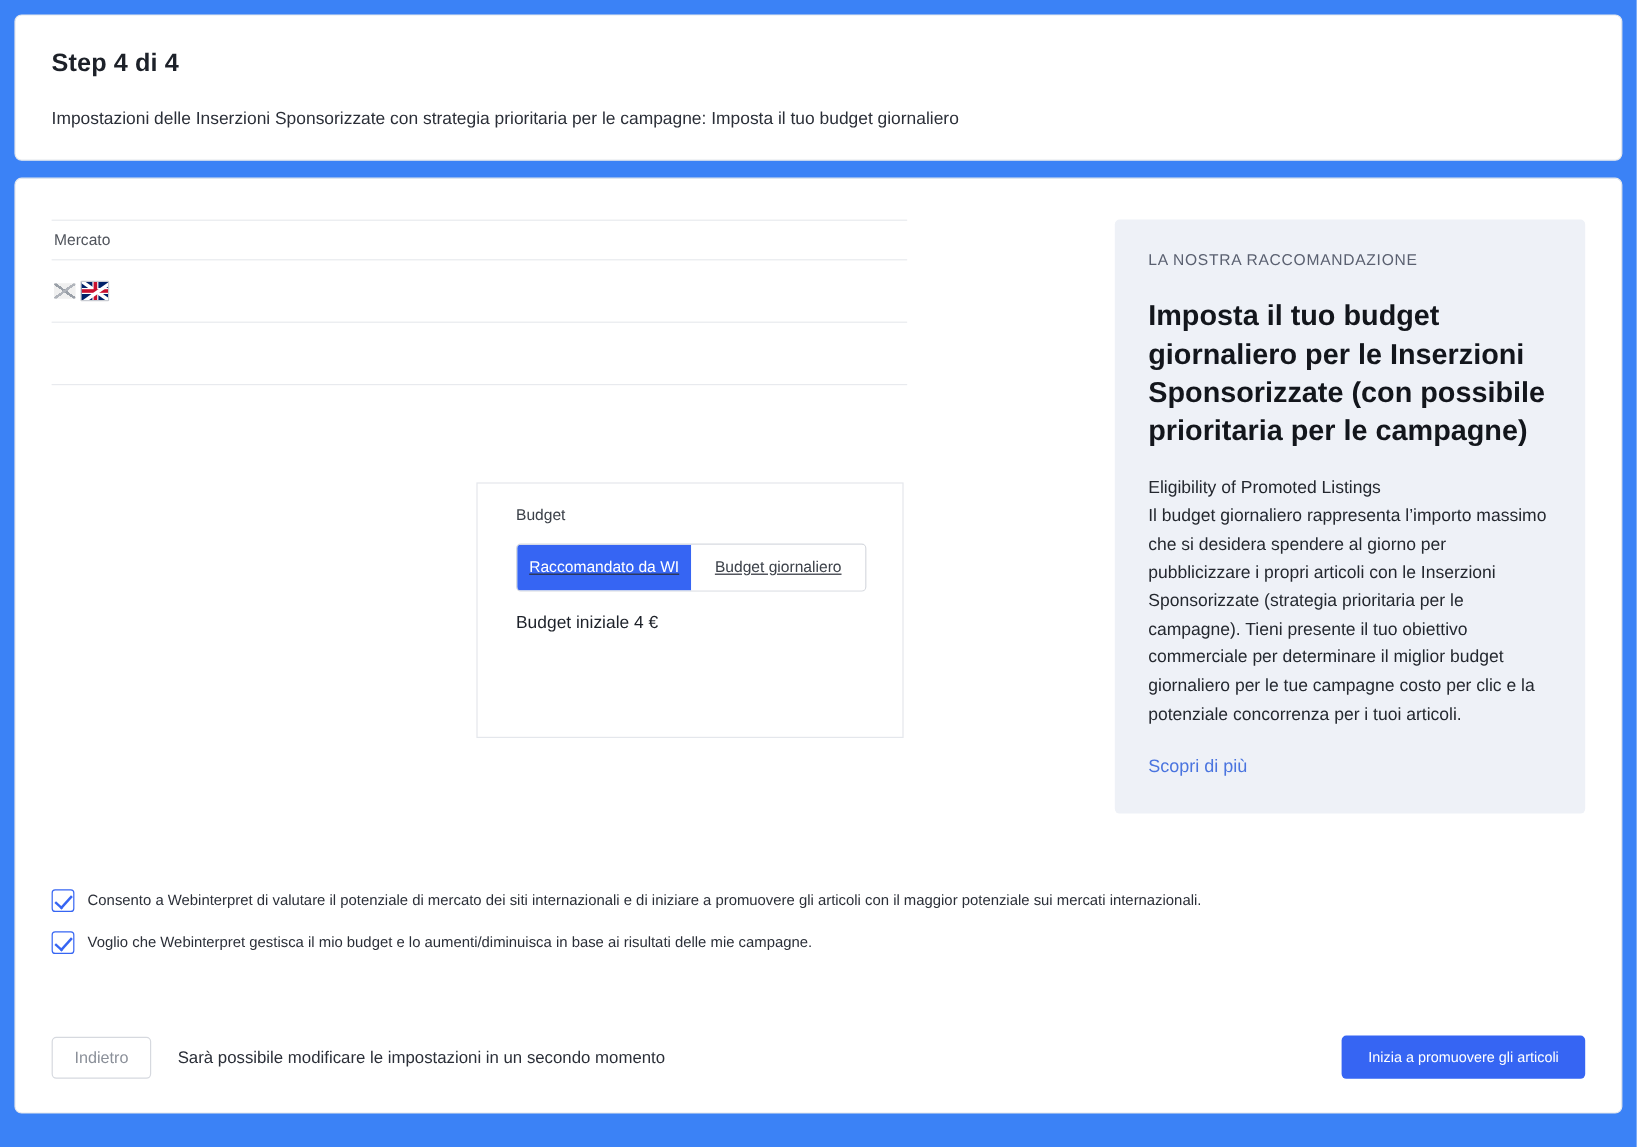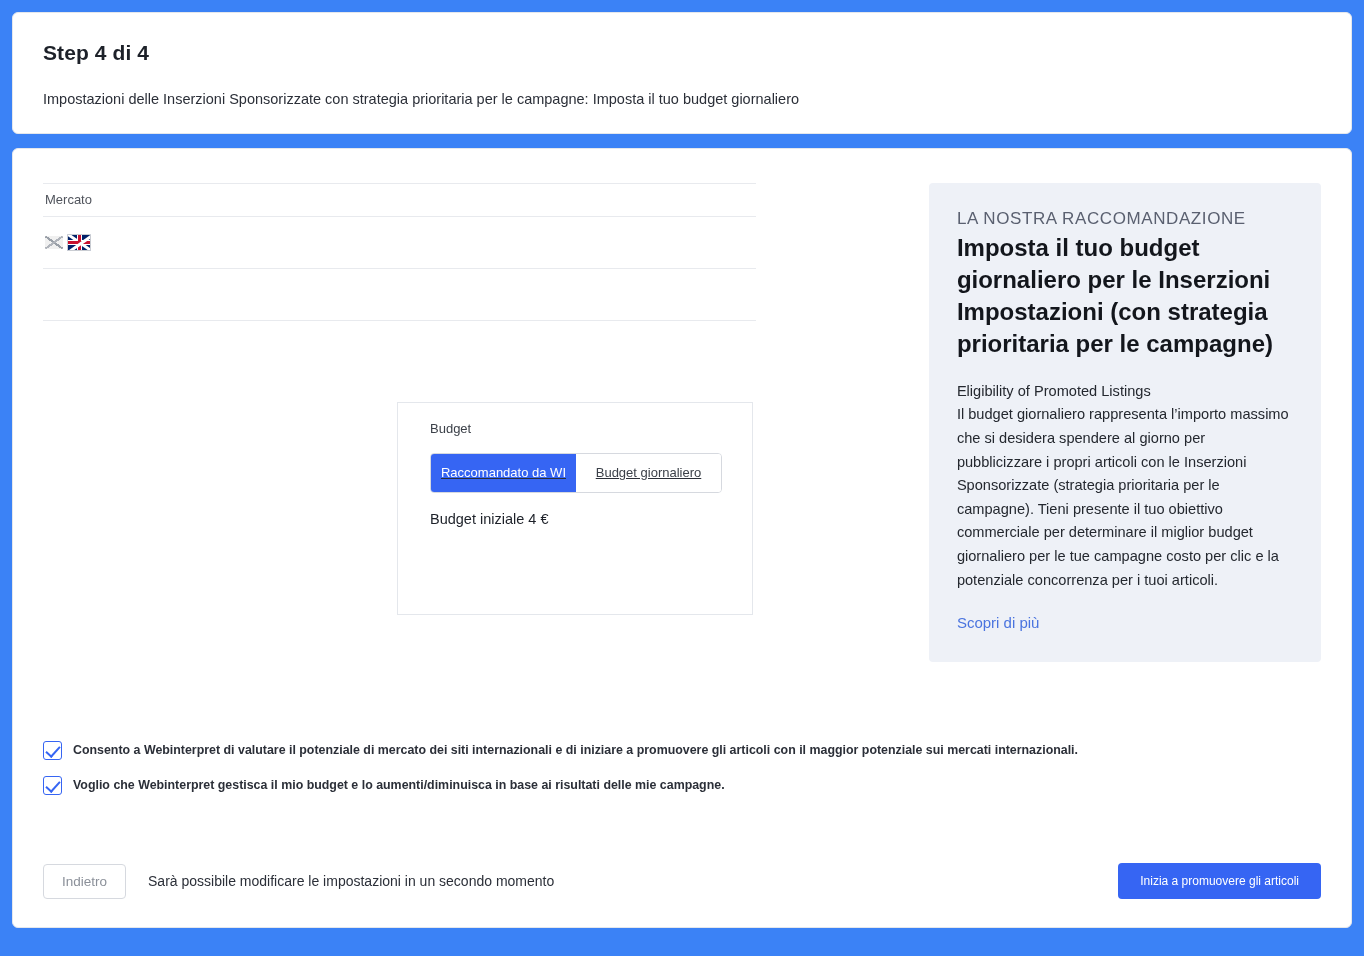--- a/index.html
+++ b/index.html
@@ -185,24 +185,24 @@
   
   .reco {
     width: 400px;
     margin-left: 26px;
     background: #eef1f7;
     border-radius: 4px;
     padding: 26px 28px 30px 28px;
     align-self: flex-start;
   }
   .reco-kicker {
-    font-size: 17px;
+    font-size: 13px;
     letter-spacing: 0.6px;
     color: #5a6070;
-    margin: 0 0 3px 0;
+    margin: 0 0 24px 0;
   }
   .reco-title {
     font-size: 24px;
     line-height: 1.33;
     font-weight: bold;
     color: #13161c;
     margin: 0 0 20px 0;
   }
   .reco-body {
     font-size: 14.6px;
@@ -221,21 +221,20 @@
   .checks {
     position: absolute;
     left: 30px;
     top: 592px;
     width: 1290px;
   }
   .check-row {
     display: flex;
     align-items: center;
     margin-bottom: 16px;
-    font-weight: bold;
   }
   .cbox {
     width: 19px; height: 19px;
     border: 1.6px solid #3665f3;
     border-radius: 3px;
     background: #fff;
     position: relative;
     flex: 0 0 auto;
     margin-right: 11px;
     cursor: pointer;
@@ -341,21 +340,21 @@
           <div class="toggle-group">
             <button class="toggle-btn active">Raccomandato da WI</button>
             <button class="toggle-btn">Budget giornaliero</button>
           </div>
           <p class="budget-initial">Budget iniziale 4 €</p>
         </div>
       </div>
 
       <aside class="reco">
         <p class="reco-kicker">LA NOSTRA RACCOMANDAZIONE</p>
-        <h3 class="reco-title">Imposta il tuo budget giornaliero per le Inserzioni Impostazioni (con strategia prioritaria per le campagne)</h3>
+        <h3 class="reco-title">Imposta il tuo budget giornaliero per le Inserzioni Sponsorizzate (con possibile prioritaria per le campagne)</h3>
         <p class="reco-body">Eligibility of Promoted Listings
 Il budget giornaliero rappresenta l’importo massimo che si desidera spendere al giorno per pubblicizzare i propri articoli con le Inserzioni Sponsorizzate (strategia prioritaria per le campagne). Tieni presente il tuo obiettivo commerciale per determinare il miglior budget giornaliero per le tue campagne costo per clic e la potenziale concorrenza per i tuoi articoli.</p>
         <a class="reco-link" href="#">Scopri di più</a>
       </aside>
     </div>
 
     <div class="checks">
       <div class="check-row">
         <span class="cbox"></span>
         <span class="check-label">Consento a Webinterpret di valutare il potenziale di mercato dei siti internazionali e di iniziare a promuovere gli articoli con il maggior potenziale sui mercati internazionali.</span>

